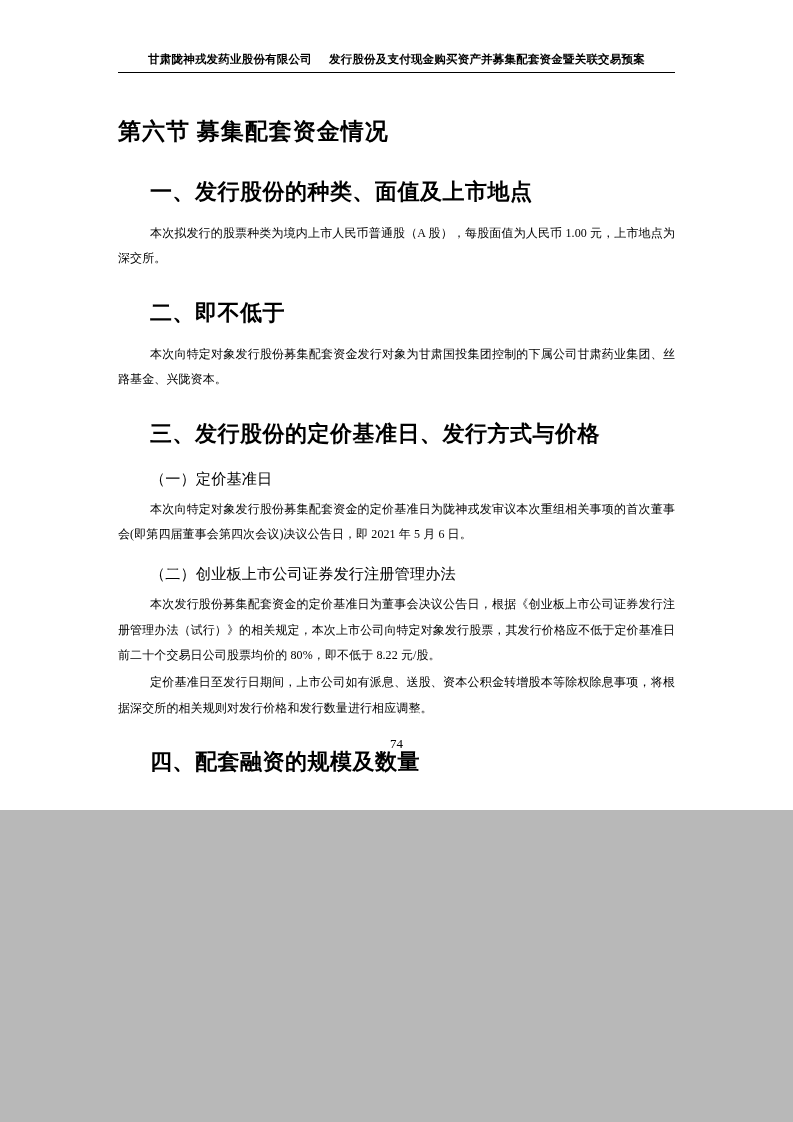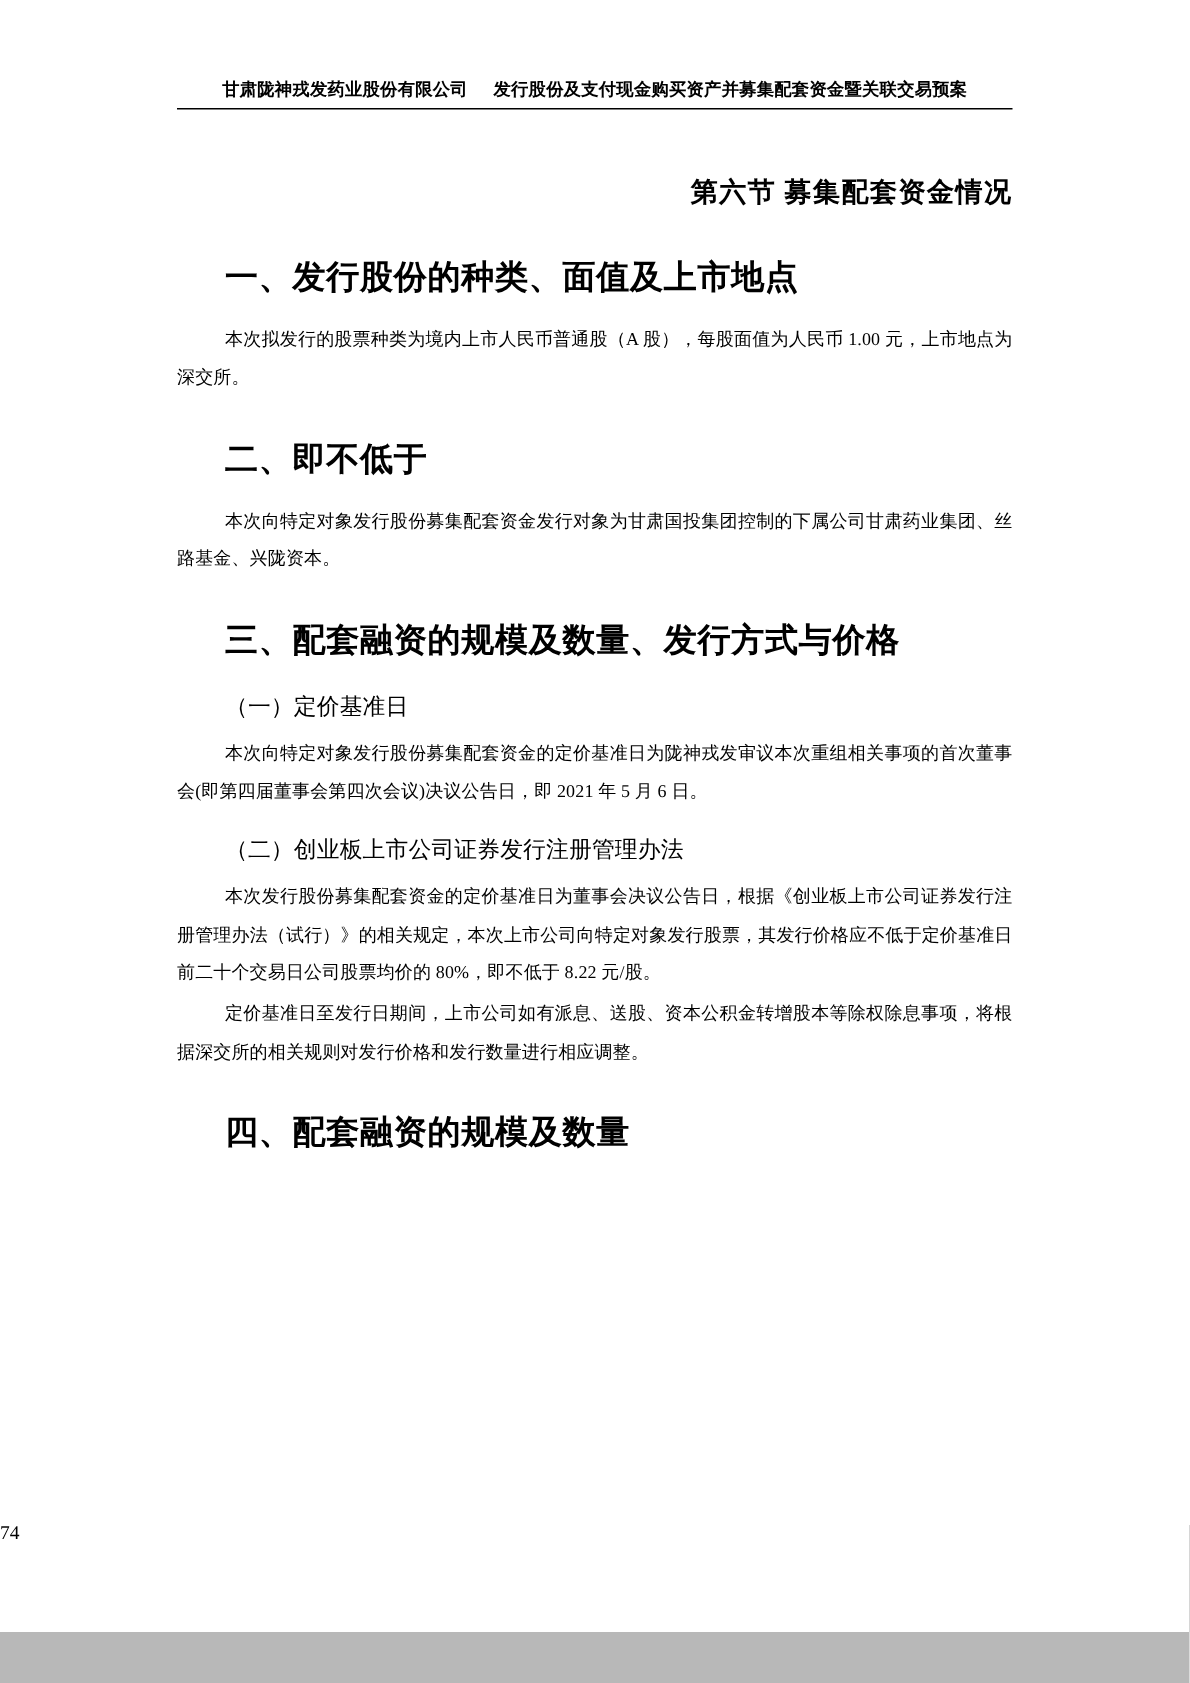--- a/index.html
+++ b/index.html
@@ -2,21 +2,21 @@
 <html><head>
 <meta charset="utf-8">
 <style>
   html, body {
     margin: 0;
     padding: 0;
     background: #b8b8b8;
   }
   .page {
     width: 793px;
-    height: 1088px;
+    height: 810px;
     background: #ffffff;
     margin: 0 auto;
     position: relative;
     box-sizing: border-box;
     font-family: "Liberation Serif", "DejaVu Serif", serif;
     color: #000000;
     overflow: hidden;
   }
   .header {
     position: absolute;
@@ -34,23 +34,23 @@
   .header .seg2 {
     margin-left: 14px;
   }
   .content {
     position: absolute;
     top: 116px;
     left: 118px;
     right: 118px;
   }
   h1.doc-title {
-    font-size: 18px;
+    font-size: 23px;
     font-weight: bold;
-    text-align: right;
+    text-align: left;
     margin: 0 0 30px 0;
     letter-spacing: 1px;
   }
   h2.sec {
     font-size: 22px;
     font-weight: bold;
     margin: 26px 0 14px 0;
     text-indent: 32px;
     letter-spacing: 0.5px;
   }
@@ -69,21 +69,21 @@
     margin: 10px 0 2px 0;
     text-indent: 32px;
     text-align: justify;
     letter-spacing: 0.1px;
   }
   .pagenum {
     position: absolute;
     bottom: 58px;
     left: 0;
     right: 0;
-    text-align: left;
+    text-align: center;
     font-size: 13px;
     margin-top: 20px;
   }
 </style>
 </head>
 <body>
 
 <div class="page">
 
   <div class="header">
@@ -94,21 +94,21 @@
   <div class="content">
 
     <h1 class="doc-title">第六节 募集配套资金情况</h1>
 
     <h2 class="sec">一、发行股份的种类、面值及上市地点</h2>
     <p class="para">本次拟发行的股票种类为境内上市人民币普通股（A 股），每股面值为人民币 1.00 元，上市地点为深交所。</p>
 
     <h2 class="sec">二、即不低于</h2>
     <p class="para">本次向特定对象发行股份募集配套资金发行对象为甘肃国投集团控制的下属公司甘肃药业集团、丝路基金、兴陇资本。</p>
 
-    <h2 class="sec">三、配套融资的规模及数量、发行方式与价格</h2>
+    <h2 class="sec">三、发行股份的定价基准日、发行方式与价格</h2>
     <p class="sub">（一）定价基准日</p>
     <p class="para">本次向特定对象发行股份募集配套资金的定价基准日为陇神戎发审议本次重组相关事项的首次董事会(即第四届董事会第四次会议)决议公告日，即 2021 年 5 月 6 日。</p>
     <p class="sub">（二）创业板上市公司证券发行注册管理办法</p>
     <p class="para">本次发行股份募集配套资金的定价基准日为董事会决议公告日，根据《创业板上市公司证券发行注册管理办法（试行）》的相关规定，本次上市公司向特定对象发行股票，其发行价格应不低于定价基准日前二十个交易日公司股票均价的 80%，即不低于 8.22 元/股。</p>
     <p class="para">定价基准日至发行日期间，上市公司如有派息、送股、资本公积金转增股本等除权除息事项，将根据深交所的相关规则对发行价格和发行数量进行相应调整。</p>
 
     <h2 class="sec">四、配套融资的规模及数量</h2>
 
   </div>
 

